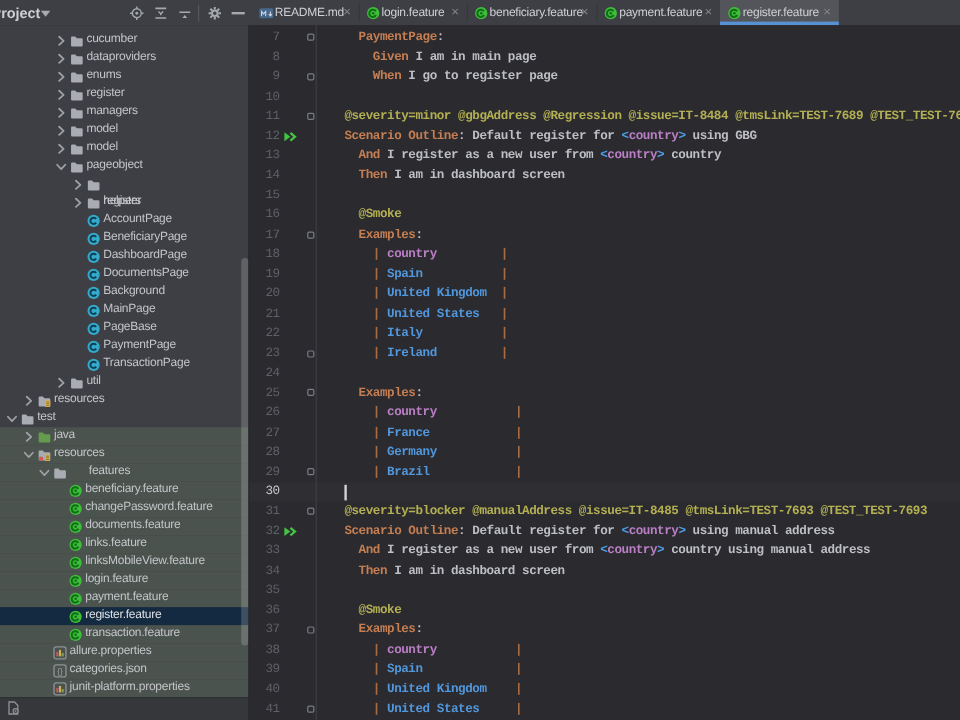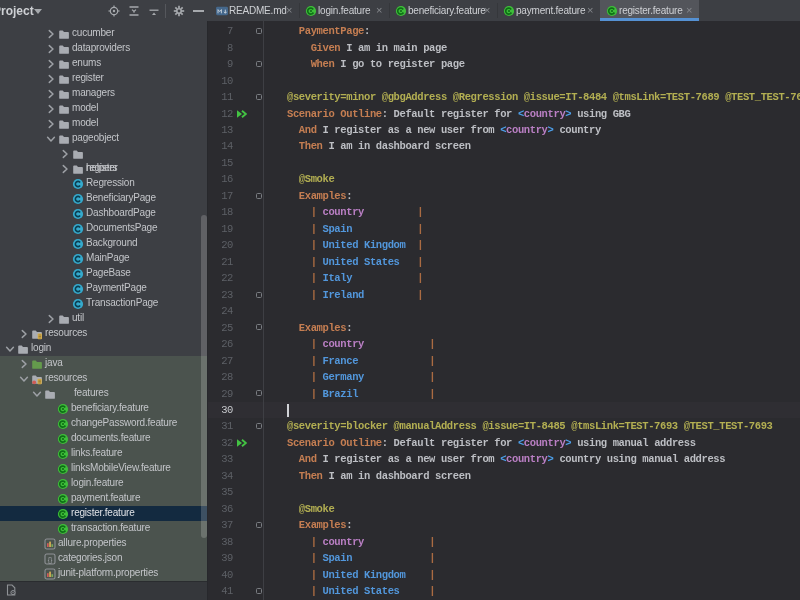--- a/index.html
+++ b/index.html
@@ -140,21 +140,21 @@
     <path d="M4.3 2.6 L8 6 L4.3 9.4" stroke="#9da0a5" stroke-width="1.5" fill="none" stroke-linecap="round" stroke-linejoin="round"></path>
   </svg>
 <svg style="position:absolute;left:72px;top:162.5px" width="12" height="12" viewBox="0 0 12 12">
     <path d="M1.2 3.3 a.9.9 0 0 1 .9-.9 h2.6 l1.3 1.5 h4 a.9.9 0 0 1 .9.9 v5.1 a.9.9 0 0 1-.9.9 h-7.9 a.9.9 0 0 1-.9-.9z" fill="#a9acb2"></path>
   </svg>
 <div class="rt" style="left:86px;top:162px;color:#c3c5c9">register</div>
 <svg style="position:absolute;left:72px;top:177.5px" width="12" height="12" viewBox="0 0 12 12">
     <circle cx="6" cy="6" r="5.1" fill="#35a9cc"></circle>
     <path d="M8.1 4.5 a2.6 2.6 0 1 0 0 3" stroke="#0b3f52" stroke-width="1.6" fill="none"></path>
   </svg>
-<div class="rt" style="left:86px;top:177px;color:#c3c5c9">Regression</div>
+<div class="rt" style="left:86px;top:177px;color:#c3c5c9">AccountPage</div>
 <svg style="position:absolute;left:72px;top:192.5px" width="12" height="12" viewBox="0 0 12 12">
     <circle cx="6" cy="6" r="5.1" fill="#35a9cc"></circle>
     <path d="M8.1 4.5 a2.6 2.6 0 1 0 0 3" stroke="#0b3f52" stroke-width="1.6" fill="none"></path>
   </svg>
 <div class="rt" style="left:86px;top:192px;color:#c3c5c9">BeneficiaryPage</div>
 <svg style="position:absolute;left:72px;top:207.5px" width="12" height="12" viewBox="0 0 12 12">
     <circle cx="6" cy="6" r="5.1" fill="#35a9cc"></circle>
     <path d="M8.1 4.5 a2.6 2.6 0 1 0 0 3" stroke="#0b3f52" stroke-width="1.6" fill="none"></path>
   </svg>
 <div class="rt" style="left:86px;top:207px;color:#c3c5c9">DashboardPage</div>
@@ -203,21 +203,21 @@
     <rect x="6.7" y="5.6" width="4.2" height="5.6" rx="0.7" fill="#d9b04c"></rect>
     <path d="M7.5 7 h2.6 M7.5 8.5 h2.6 M7.5 10 h2.6" stroke="#8a6d25" stroke-width="0.7"></path>
   </svg>
 <div class="rt" style="left:45px;top:327px;color:#c3c5c9">resources</div>
 <svg style="position:absolute;left:4px;top:342.5px" width="12" height="12" viewBox="0 0 12 12">
     <path d="M2.6 4.3 L6 8 L9.4 4.3" stroke="#9da0a5" stroke-width="1.5" fill="none" stroke-linecap="round" stroke-linejoin="round"></path>
   </svg>
 <svg style="position:absolute;left:17px;top:342.5px" width="12" height="12" viewBox="0 0 12 12">
     <path d="M1.2 3.3 a.9.9 0 0 1 .9-.9 h2.6 l1.3 1.5 h4 a.9.9 0 0 1 .9.9 v5.1 a.9.9 0 0 1-.9.9 h-7.9 a.9.9 0 0 1-.9-.9z" fill="#a9acb2"></path>
   </svg>
-<div class="rt" style="left:31px;top:342px;color:#c3c5c9">login</div>
+<div class="rt" style="left:31px;top:342px;color:#c3c5c9">test</div>
 <div class="row" style="top:356px;background:#4b534e"></div>
 <svg style="position:absolute;left:18px;top:357.5px" width="12" height="12" viewBox="0 0 12 12">
     <path d="M4.3 2.6 L8 6 L4.3 9.4" stroke="#9da0a5" stroke-width="1.5" fill="none" stroke-linecap="round" stroke-linejoin="round"></path>
   </svg>
 <svg style="position:absolute;left:31px;top:357.5px" width="12" height="12" viewBox="0 0 12 12">
     <path d="M1.2 3.3 a.9.9 0 0 1 .9-.9 h2.6 l1.3 1.5 h4 a.9.9 0 0 1 .9.9 v5.1 a.9.9 0 0 1-.9.9 h-7.9 a.9.9 0 0 1-.9-.9z" fill="#649b4c"></path>
   </svg>
 <div class="rt" style="left:45px;top:357px;color:#c3c5c9">java</div>
 <div class="row" style="top:371px;background:#4b534e"></div>
 <svg style="position:absolute;left:18px;top:372.5px" width="12" height="12" viewBox="0 0 12 12">

